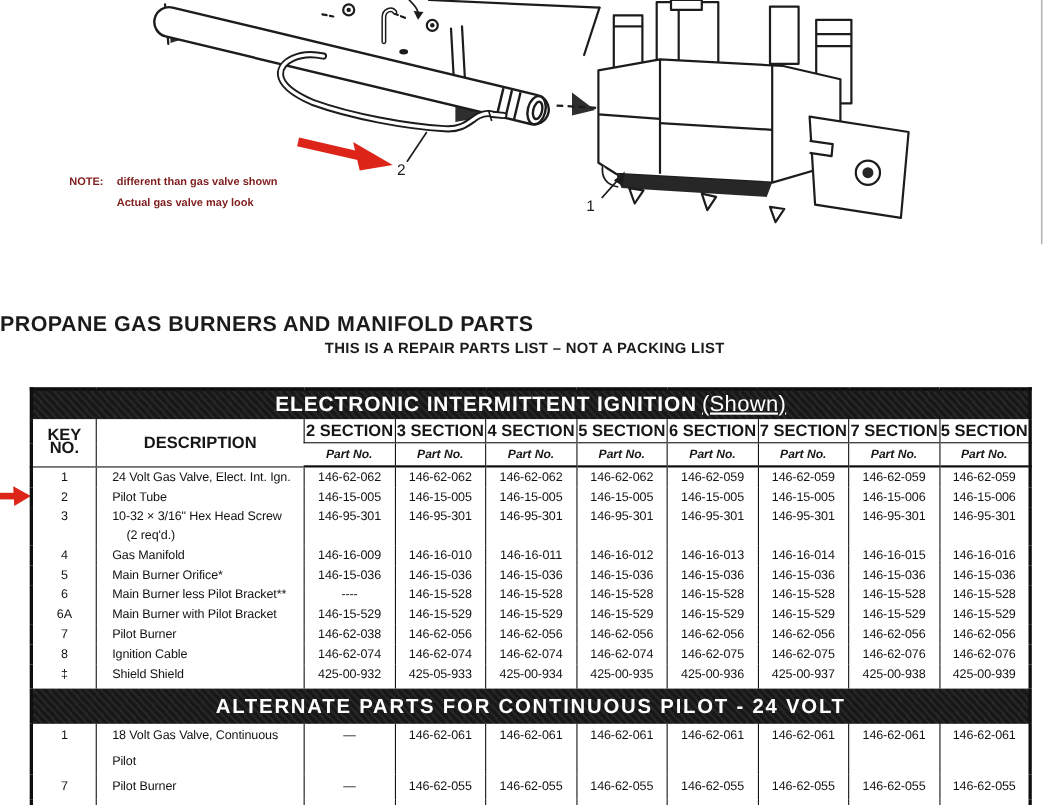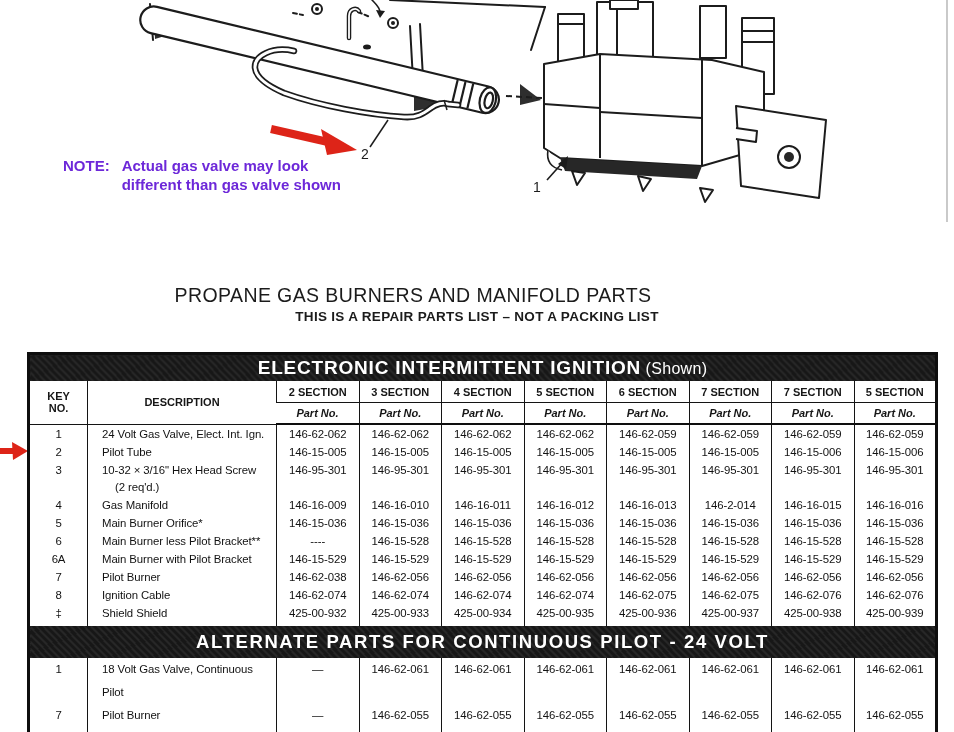--- a/index.html
+++ b/index.html
@@ -3,44 +3,44 @@
 <meta charset="utf-8">
 <style>
   html,body{margin:0;padding:0;background:#fff;}
   .page{position:relative;width:954px;height:732px;background:#fff;overflow:hidden;
         font-family:"Liberation Sans", sans-serif;color:#161616;}
   svg{display:block;}
 
   
   .diagram-svg{position:absolute;left:0;top:0;}
   .note{position:absolute;left:63px;top:156px;display:flex;gap:12px;
-        font-weight:bold;font-size:15px;line-height:19px;color:#6d28d9;}
+        font-weight:bold;font-size:10px;line-height:19px;color:#7f1d1d;}
   .note-label{white-space:nowrap;}
 
   
-  .page-title{position:absolute;top:284px;left:0;width:826px;text-align:center;
-              font-size:19.5px;font-weight:normal;letter-spacing:.4px;color:#1b1b1b;}
+  .page-title{position:absolute;top:284px;left:0;width:826px;text-align:left;
+              font-size:19.5px;font-weight:bold;letter-spacing:.4px;color:#1b1b1b;}
   .page-subtitle{position:absolute;top:309px;left:0;width:954px;text-align:center;
               font-size:13.5px;font-weight:bold;letter-spacing:.3px;color:#1b1b1b;}
 
   
   table.parts{position:absolute;left:27px;top:352px;width:911px;
               border-collapse:collapse;table-layout:fixed;
               border:3px solid #0e0e0e;}
   table.parts td, table.parts th{border-left:1.6px solid #141414;padding:0;margin:0;}
   table.parts td:first-child, table.parts th:first-child{border-left:none;}
 
   .banner-cell{border-left:none !important;background:#171717;color:#fff;text-align:center;
       background-image:repeating-linear-gradient(47deg, rgba(255,255,255,.07) 0 2px, rgba(0,0,0,0) 2px 5px);}
   .banner1{height:26px;}
   .banner1 .bmain{font-size:19px;font-weight:bold;letter-spacing:.8px;margin-top:43px;}
-  .banner1 .bsub{font-size:16px;font-weight:normal;letter-spacing:.3px;}
+  .banner1 .bsub{font-size:20px;font-weight:normal;letter-spacing:.3px;text-decoration:underline;}
   .banner2{height:32px;font-size:18.5px;font-weight:bold;letter-spacing:1.6px;}
 
-  tr.hdr-top th{border-bottom:1.6px solid #141414;height:21px;font-size:11px;
+  tr.hdr-top th{border-bottom:1.6px solid #141414;height:21px;font-size:15px;
                 font-weight:bold;text-align:center;vertical-align:middle;letter-spacing:0;}
   tr.hdr-bot th{border-bottom:2.6px solid #0e0e0e;height:20px;font-size:11px;
                 font-weight:bold;text-align:center;vertical-align:middle;font-style:italic;}
   th.th-key, th.th-desc{border-bottom:2.6px solid #0e0e0e;vertical-align:middle;}
   th.th-key{font-size:10.5px;font-weight:bold;line-height:12px;}
   th.th-desc{font-size:11px;font-weight:bold;text-align:center;}
 
   tbody.s1 td, tbody.s2 td{vertical-align:top;font-size:11.4px;letter-spacing:-.1px;color:#121212;}
   tbody.s1 td{line-height:18px;}
   tbody.s2 td{line-height:23px;}
@@ -140,22 +140,22 @@
       <polygon points="568,156 558,164 566,169" fill="#1c1c1c"></polygon>
     </g>
     <text x="533" y="192" font-size="14" fill="#1c1c1c">1</text>
 
     <line x1="947" y1="0" x2="947" y2="222" stroke="#b3b3b3" stroke-width="1.4"></line>
   </svg>
 
   <div class="note">
     <span class="note-label">NOTE:</span>
     <span class="note-text">
+      <div>different than gas valve shown</div>
       <div>Actual gas valve may look</div>
-      <div>different than gas valve shown</div>
     </span>
   </div>
 
   <div class="page-title">PROPANE GAS BURNERS AND MANIFOLD PARTS</div>
   <div class="page-subtitle">THIS IS A REPAIR PARTS LIST – NOT A PACKING LIST</div>
 
   <svg class="row-arrow" width="30" height="20" viewBox="0 0 30 20">
     <line x1="0" y1="10" x2="15" y2="10" stroke="#dd2418" stroke-width="6"></line>
     <polygon points="28,10 12,1 13,19" fill="#dd2418"></polygon>
   </svg>
@@ -260,21 +260,21 @@
     <td class="c-key">4</td>
     <td class="c-desc">
       <div class="d1">Gas Manifold</div>
       <div class="d2"></div>
     </td>
     <td class="c-part">146-16-009</td>
     <td class="c-part">146-16-010</td>
     <td class="c-part">146-16-011</td>
     <td class="c-part">146-16-012</td>
     <td class="c-part">146-16-013</td>
-    <td class="c-part">146-2-014</td>
+    <td class="c-part">146-16-014</td>
     <td class="c-part">146-16-015</td>
     <td class="c-part">146-16-016</td>
   </tr>
 
   <tr>
     <td class="c-key">5</td>
     <td class="c-desc">
       <div class="d1">Main Burner Orifice*</div>
       <div class="d2"></div>
     </td>
@@ -352,21 +352,21 @@
     <td class="c-part">146-62-076</td>
   </tr>
 
   <tr>
     <td class="c-key">‡</td>
     <td class="c-desc">
       <div class="d1">Shield Shield</div>
       <div class="d2"></div>
     </td>
     <td class="c-part">425-00-932</td>
-    <td class="c-part">425-00-933</td>
+    <td class="c-part">425-05-933</td>
     <td class="c-part">425-00-934</td>
     <td class="c-part">425-00-935</td>
     <td class="c-part">425-00-936</td>
     <td class="c-part">425-00-937</td>
     <td class="c-part">425-00-938</td>
     <td class="c-part">425-00-939</td>
   </tr>
 </tbody>
 
     <tbody>

